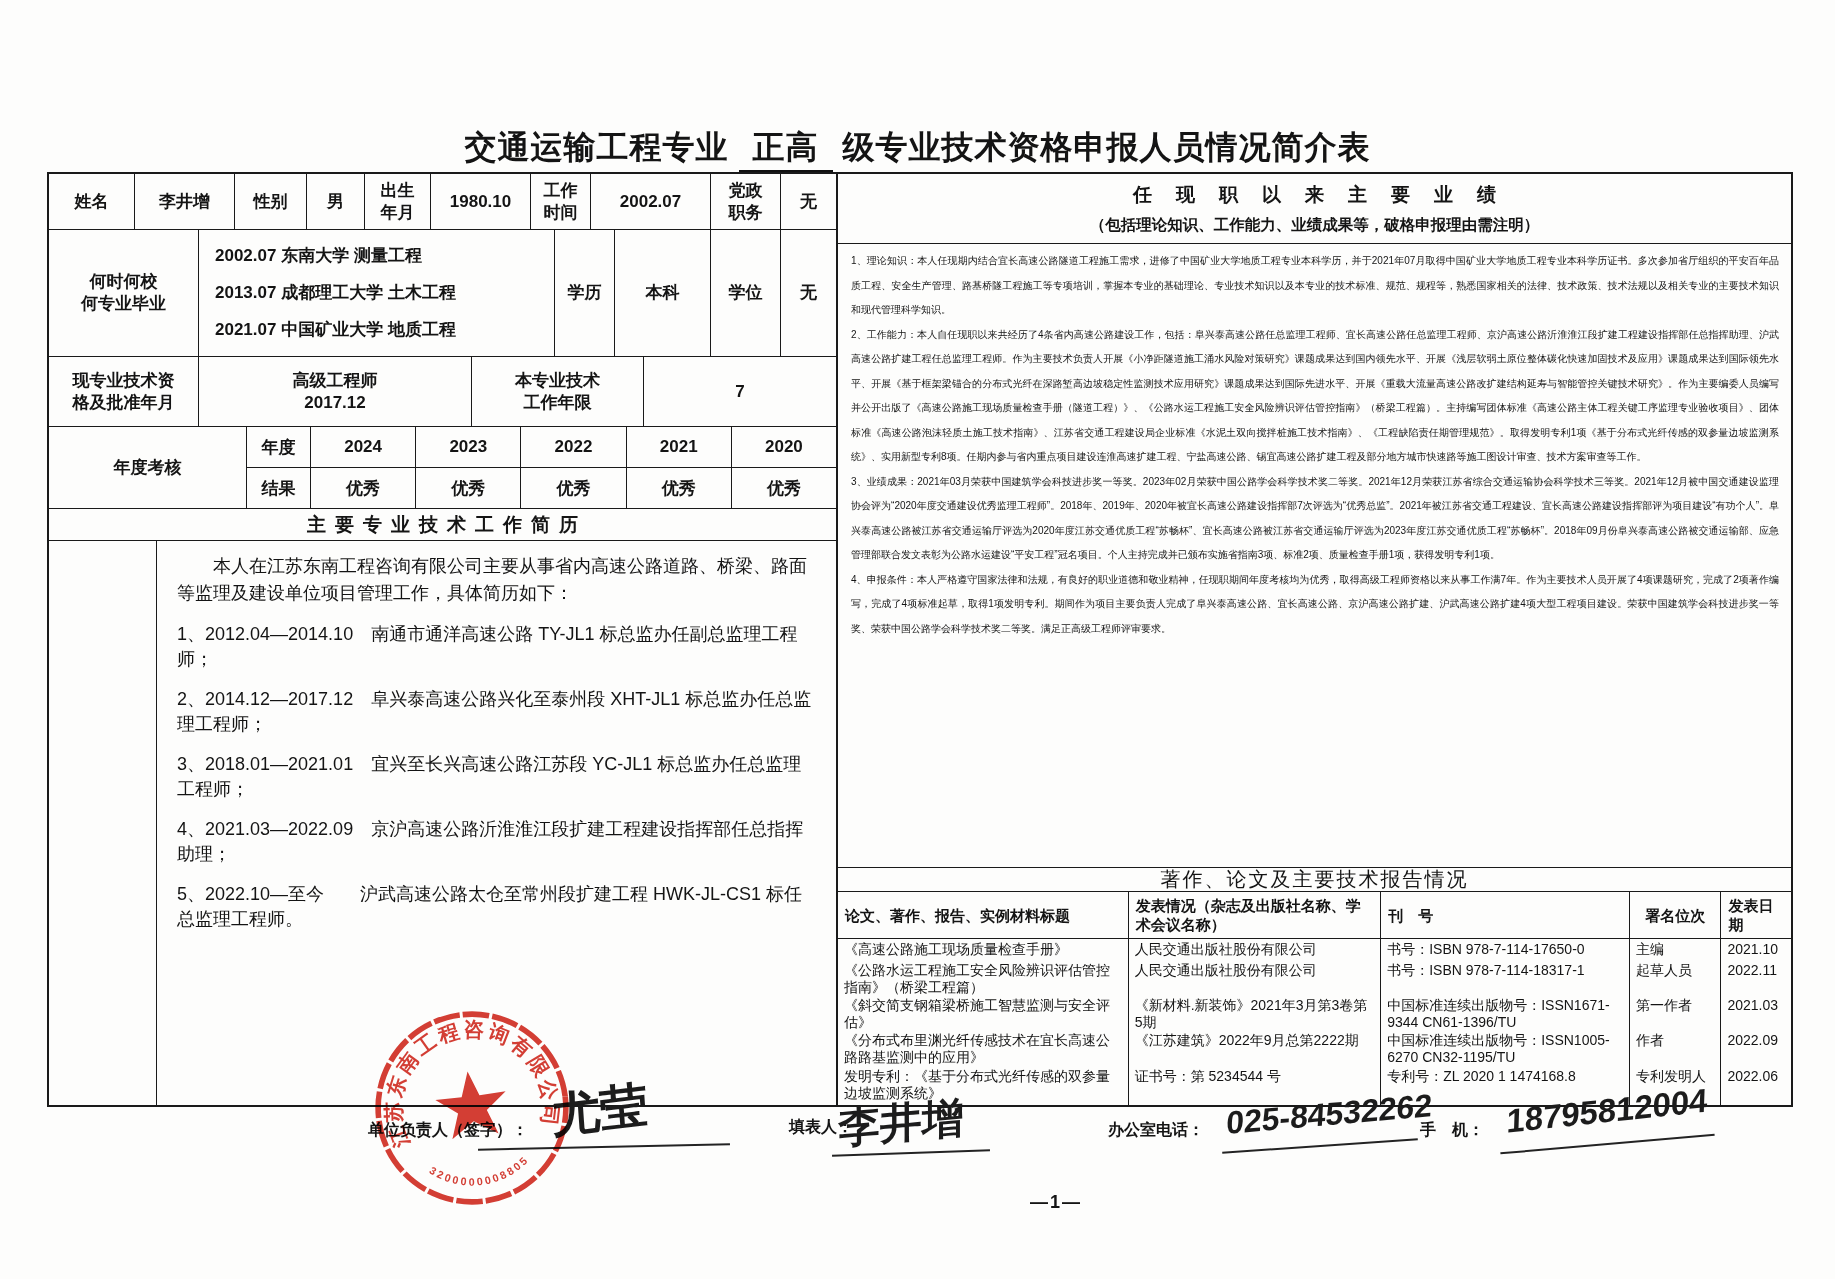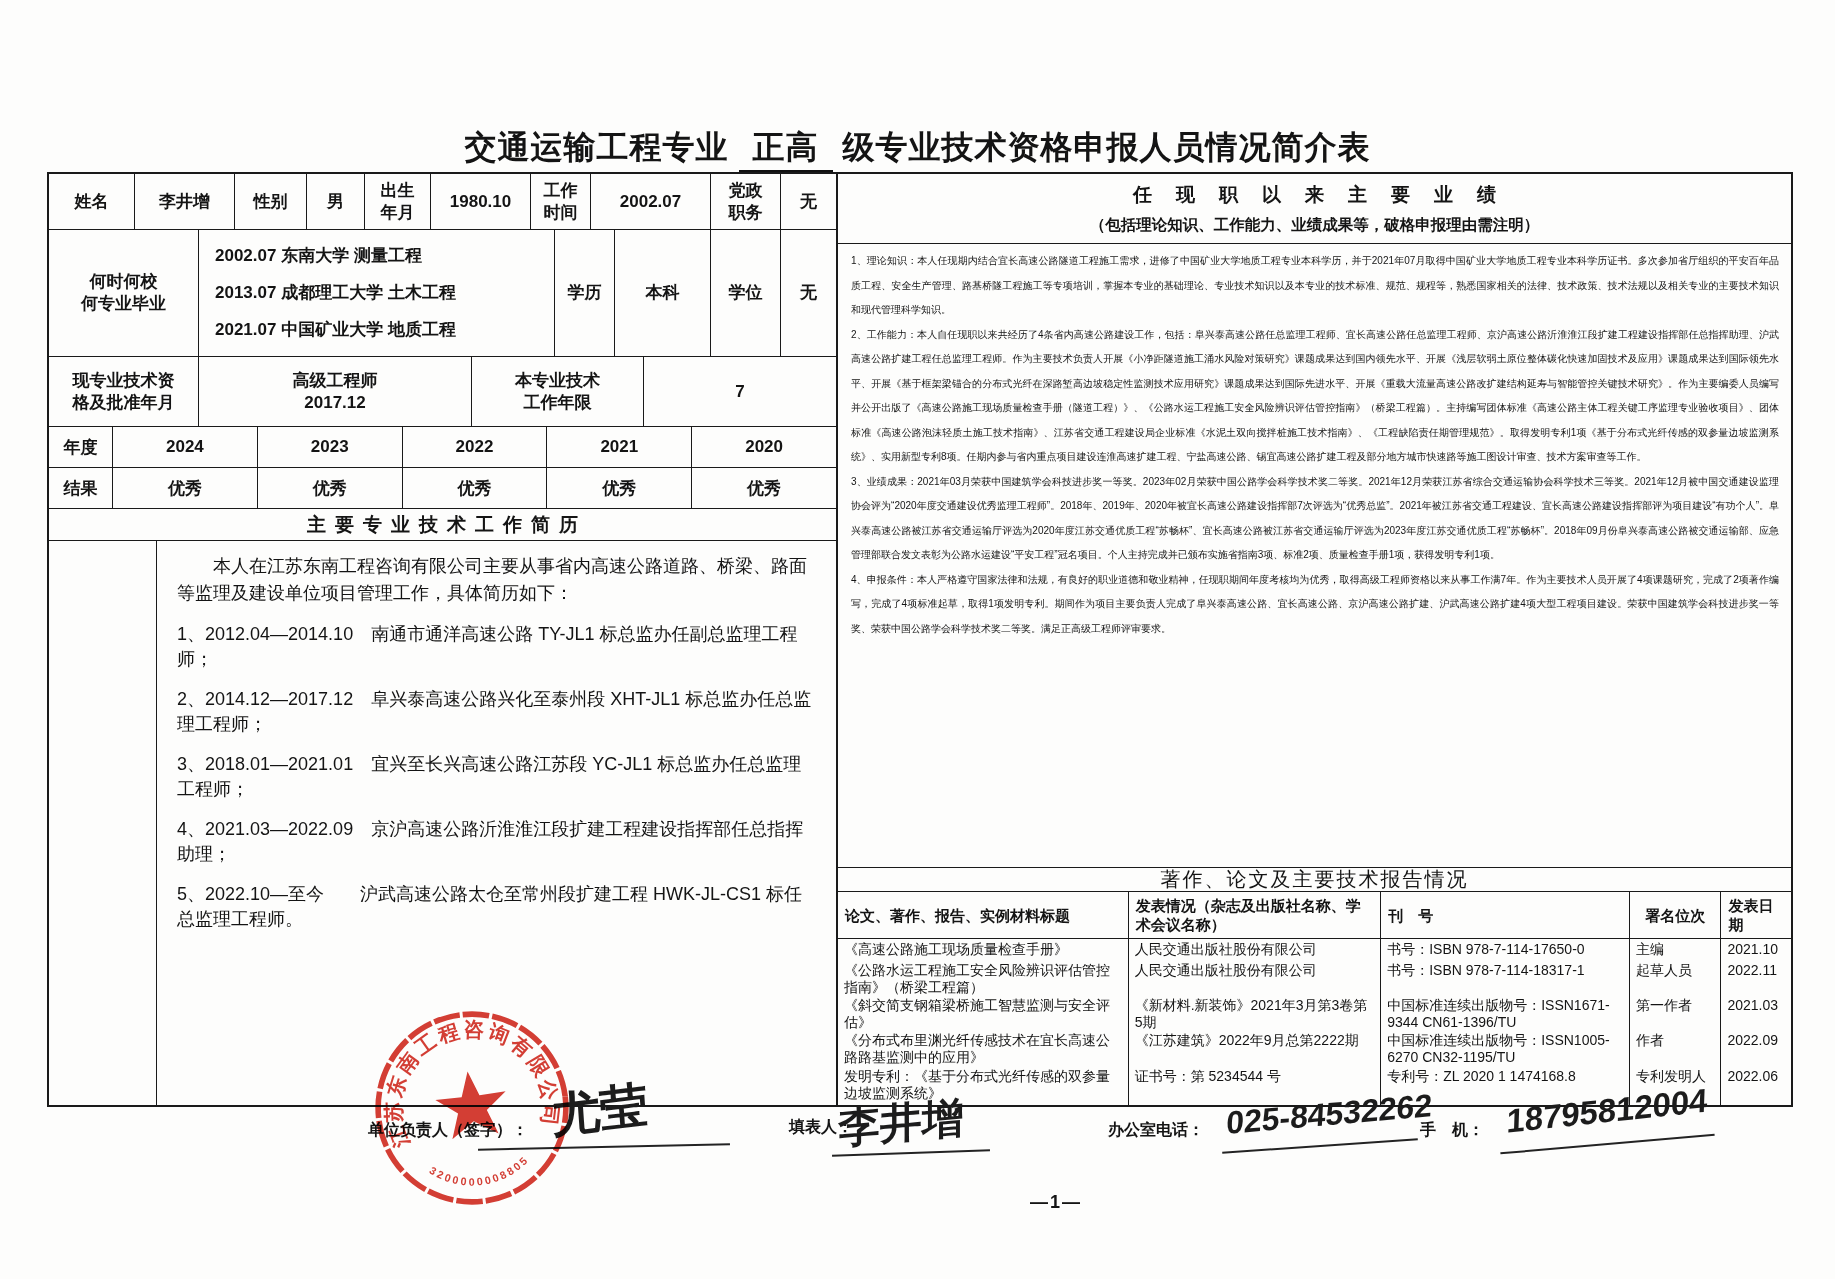--- a/index.html
+++ b/index.html
@@ -139,20 +139,21 @@
         </div>
         <div class="c lbl" style="flex:0 0 172px">
           <div>本专业技术</div>
           <div>工作年限</div>
         </div>
         <div class="c last" style="flex:1">7</div>
       </div>
 
 
       <div class="row r5">
+        <div class="c lbl" style="flex:0 0 198px">年度考核</div>
         <div class="assess-right">
           <div class="assess-row top">
             <div class="ac head">年度</div>
             <div class="ac">2024</div>
             <div class="ac">2023</div>
             <div class="ac">2022</div>
             <div class="ac">2021</div>
             <div class="ac">2020</div>
           </div>
           <div class="assess-row">

